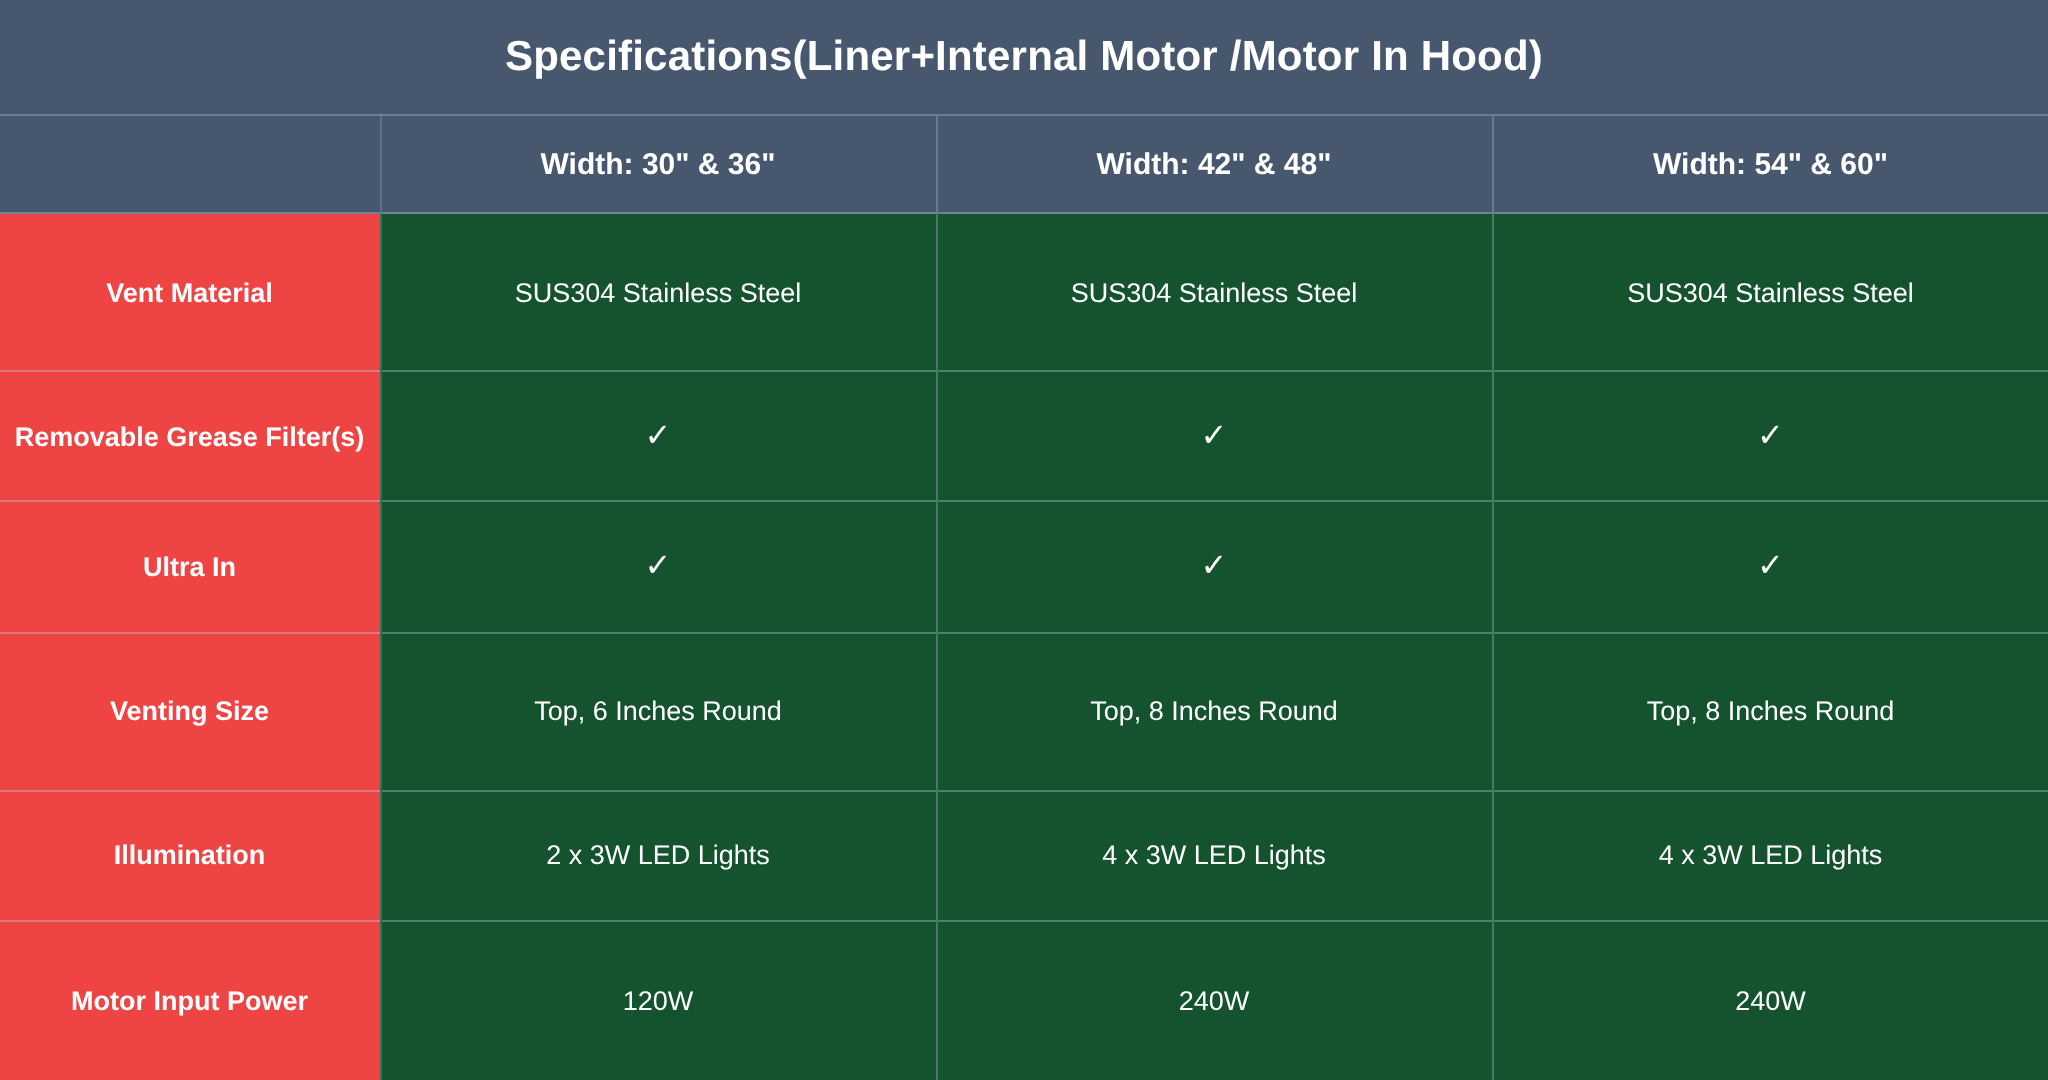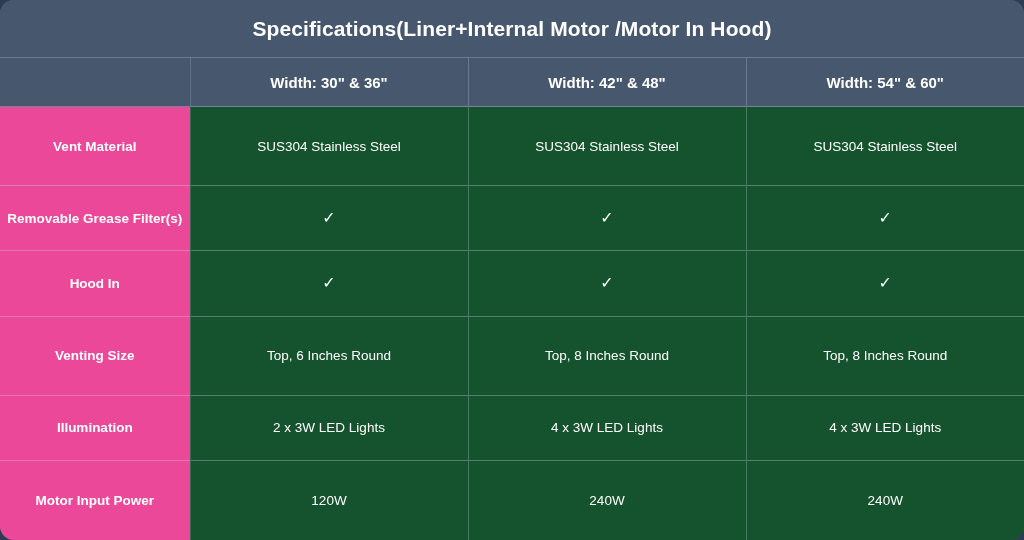--- a/index.html
+++ b/index.html
@@ -13,21 +13,20 @@
   }
   .spec-sheet {
     width: 1024px;
     height: 540px;
     background: #47576e;
     position: relative;
     overflow: hidden;
     box-sizing: border-box;
     display: flex;
     flex-direction: column;
-    border-radius: 14px;
   }
   
   .title-bar {
     height: 57px;
     min-height: 57px;
     background: #47576e;
     display: flex;
     align-items: center;
     justify-content: center;
   }
@@ -70,21 +69,21 @@
     background: #47576e;
     border-right: 1px solid rgba(190, 205, 222, 0.22);
   }
   .spec-table thead th.col-head {
     border-left: 1px solid rgba(190, 205, 222, 0.30);
   }
   .spec-table thead th.col-head:first-of-type { }
 
   
   .spec-table td.label-cell {
-    background: #ec4899;
+    background: #ef4444;
     font-weight: bold;
     font-size: 13.5px;
     border-right: 1px solid rgba(190, 205, 222, 0.22);
   }
   
   .spec-table td.data-cell {
     background: #14532d;
     font-weight: normal;
     border-left: 1px solid rgba(190, 205, 222, 0.30);
   }
@@ -136,21 +135,21 @@
 
 
       <tr class="row-short">
         <td class="label-cell">Removable Grease Filter(s)</td>
         <td class="data-cell check"><span class="check-mark">✓</span></td>
         <td class="data-cell check"><span class="check-mark">✓</span></td>
         <td class="data-cell check"><span class="check-mark">✓</span></td>
       </tr>
 
       <tr class="row-short">
-        <td class="label-cell">Hood In</td>
+        <td class="label-cell">Ultra In</td>
         <td class="data-cell check"><span class="check-mark">✓</span></td>
         <td class="data-cell check"><span class="check-mark">✓</span></td>
         <td class="data-cell check"><span class="check-mark">✓</span></td>
       </tr>
 
       <tr class="row-tall">
         <td class="label-cell">Venting Size</td>
         <td class="data-cell">Top, 6 Inches Round</td>
         <td class="data-cell">Top, 8 Inches Round</td>
         <td class="data-cell">Top, 8 Inches Round</td>

